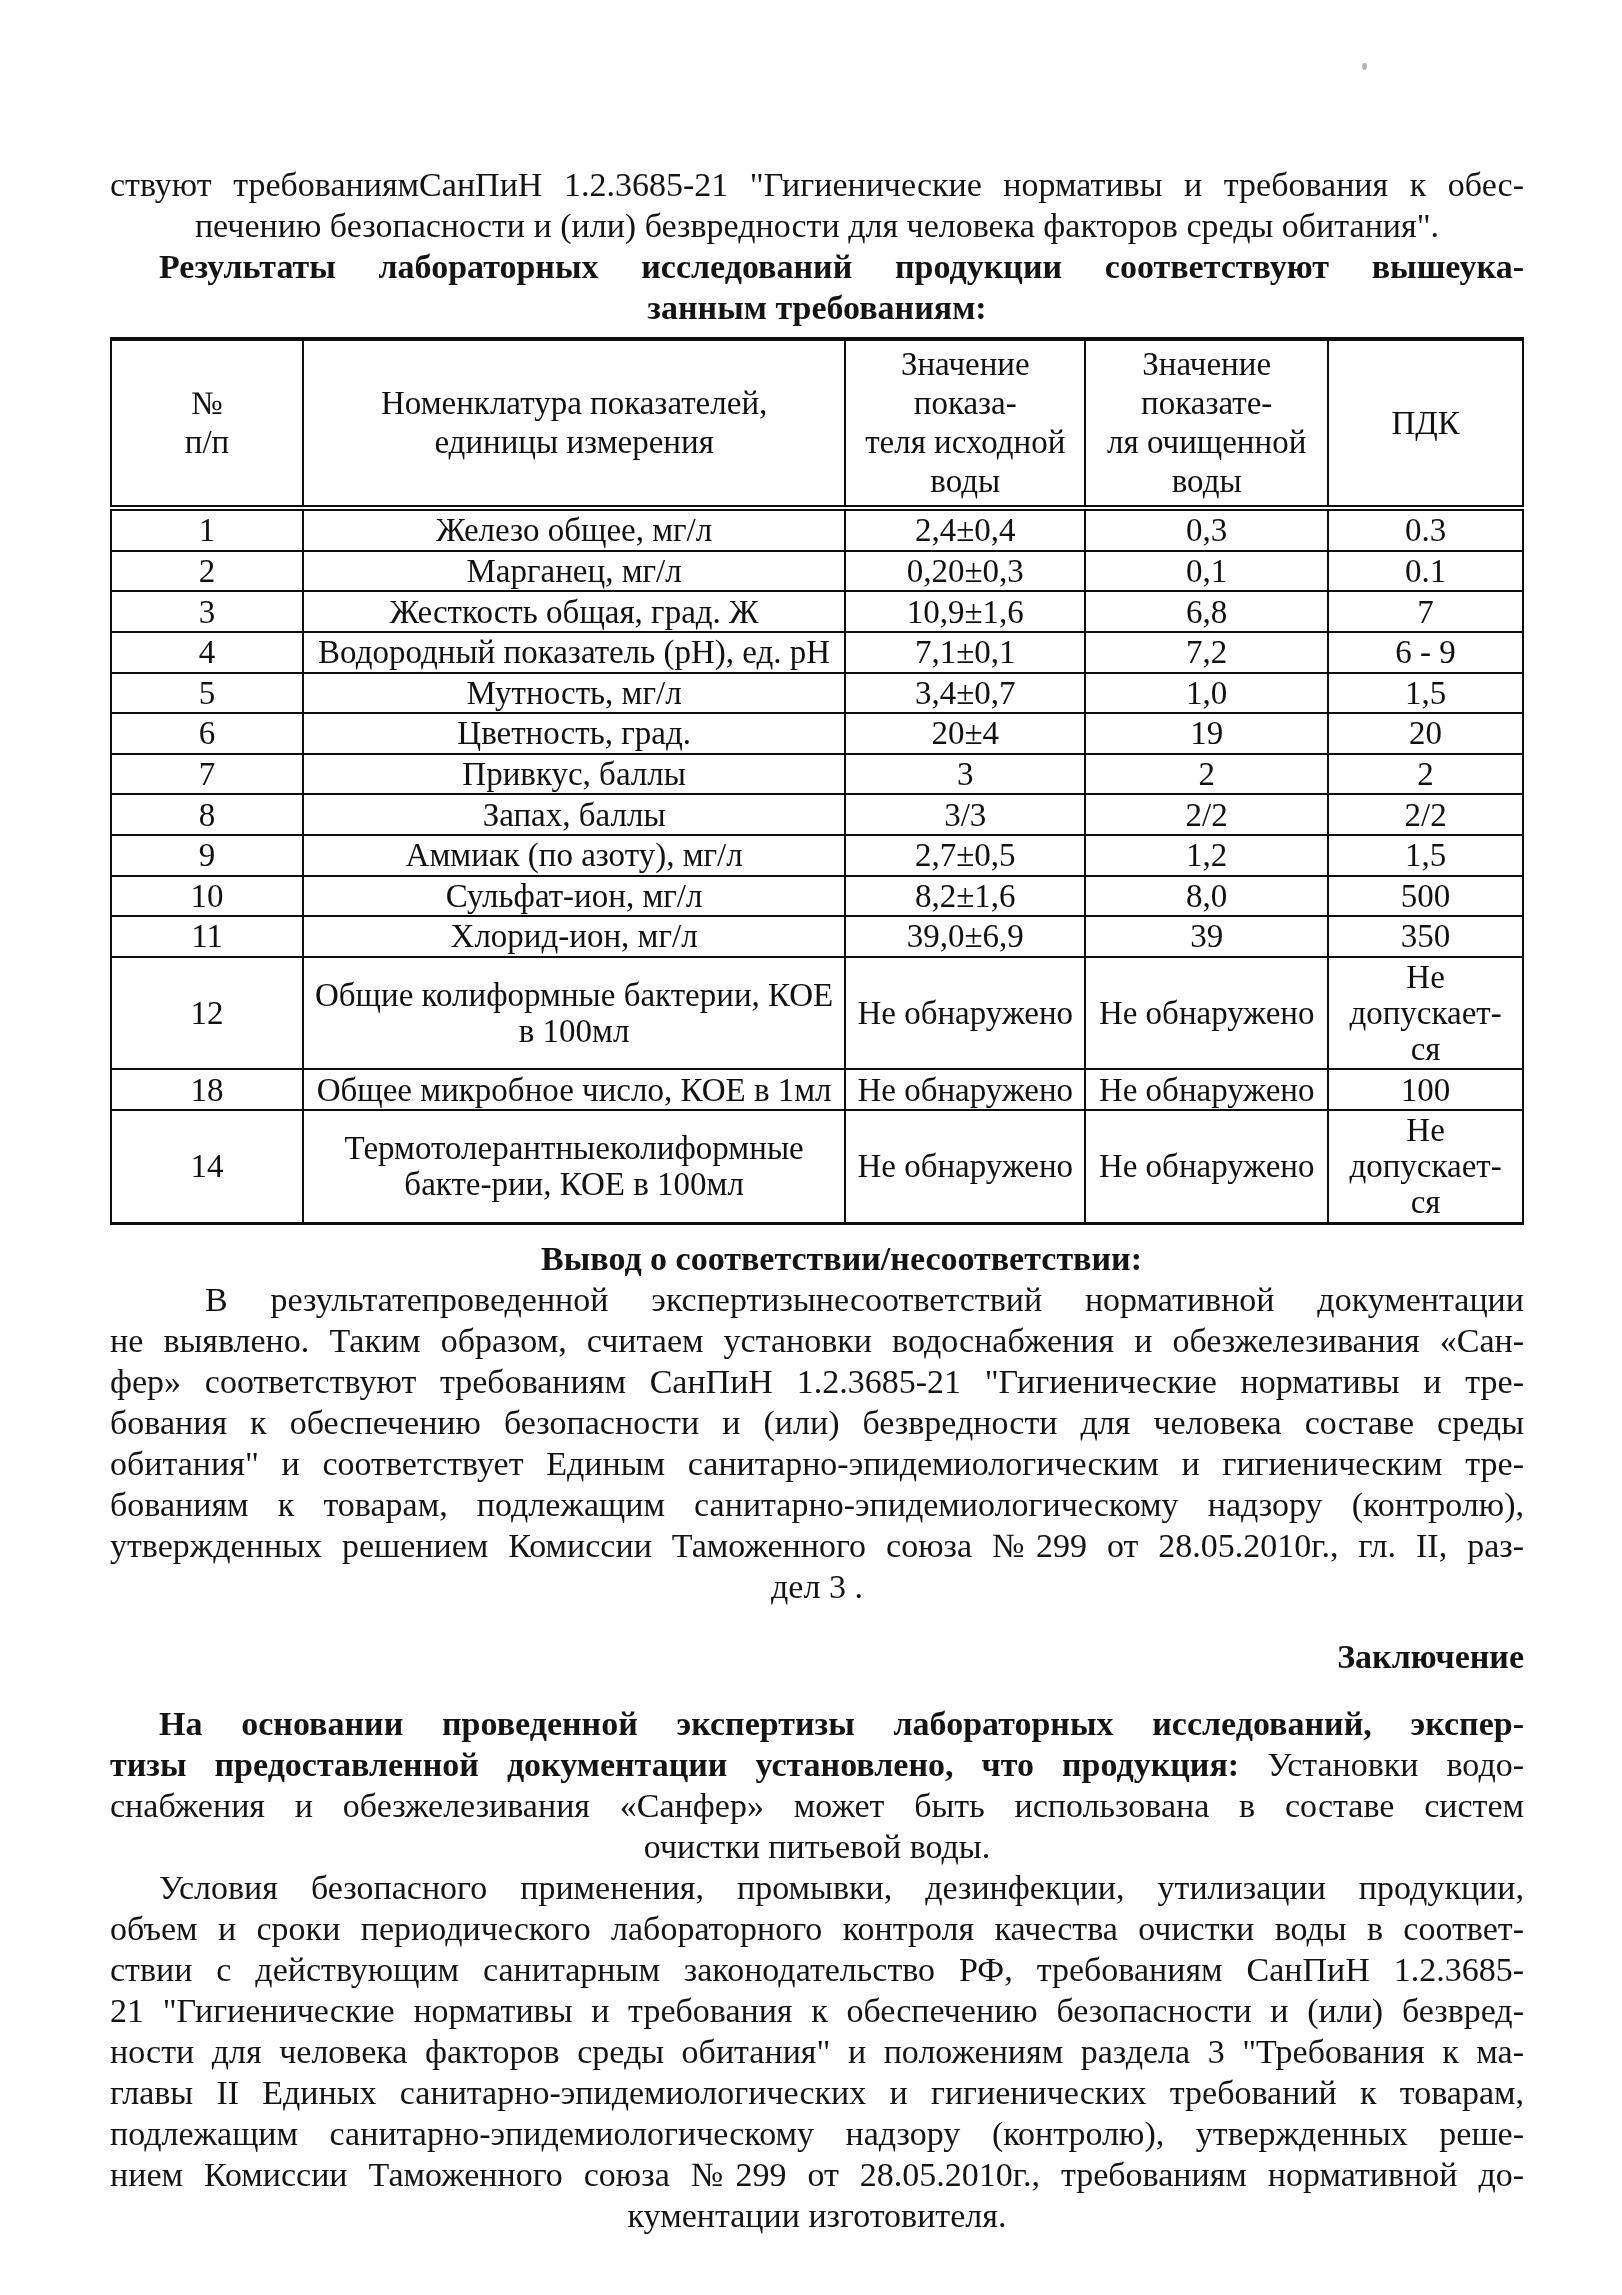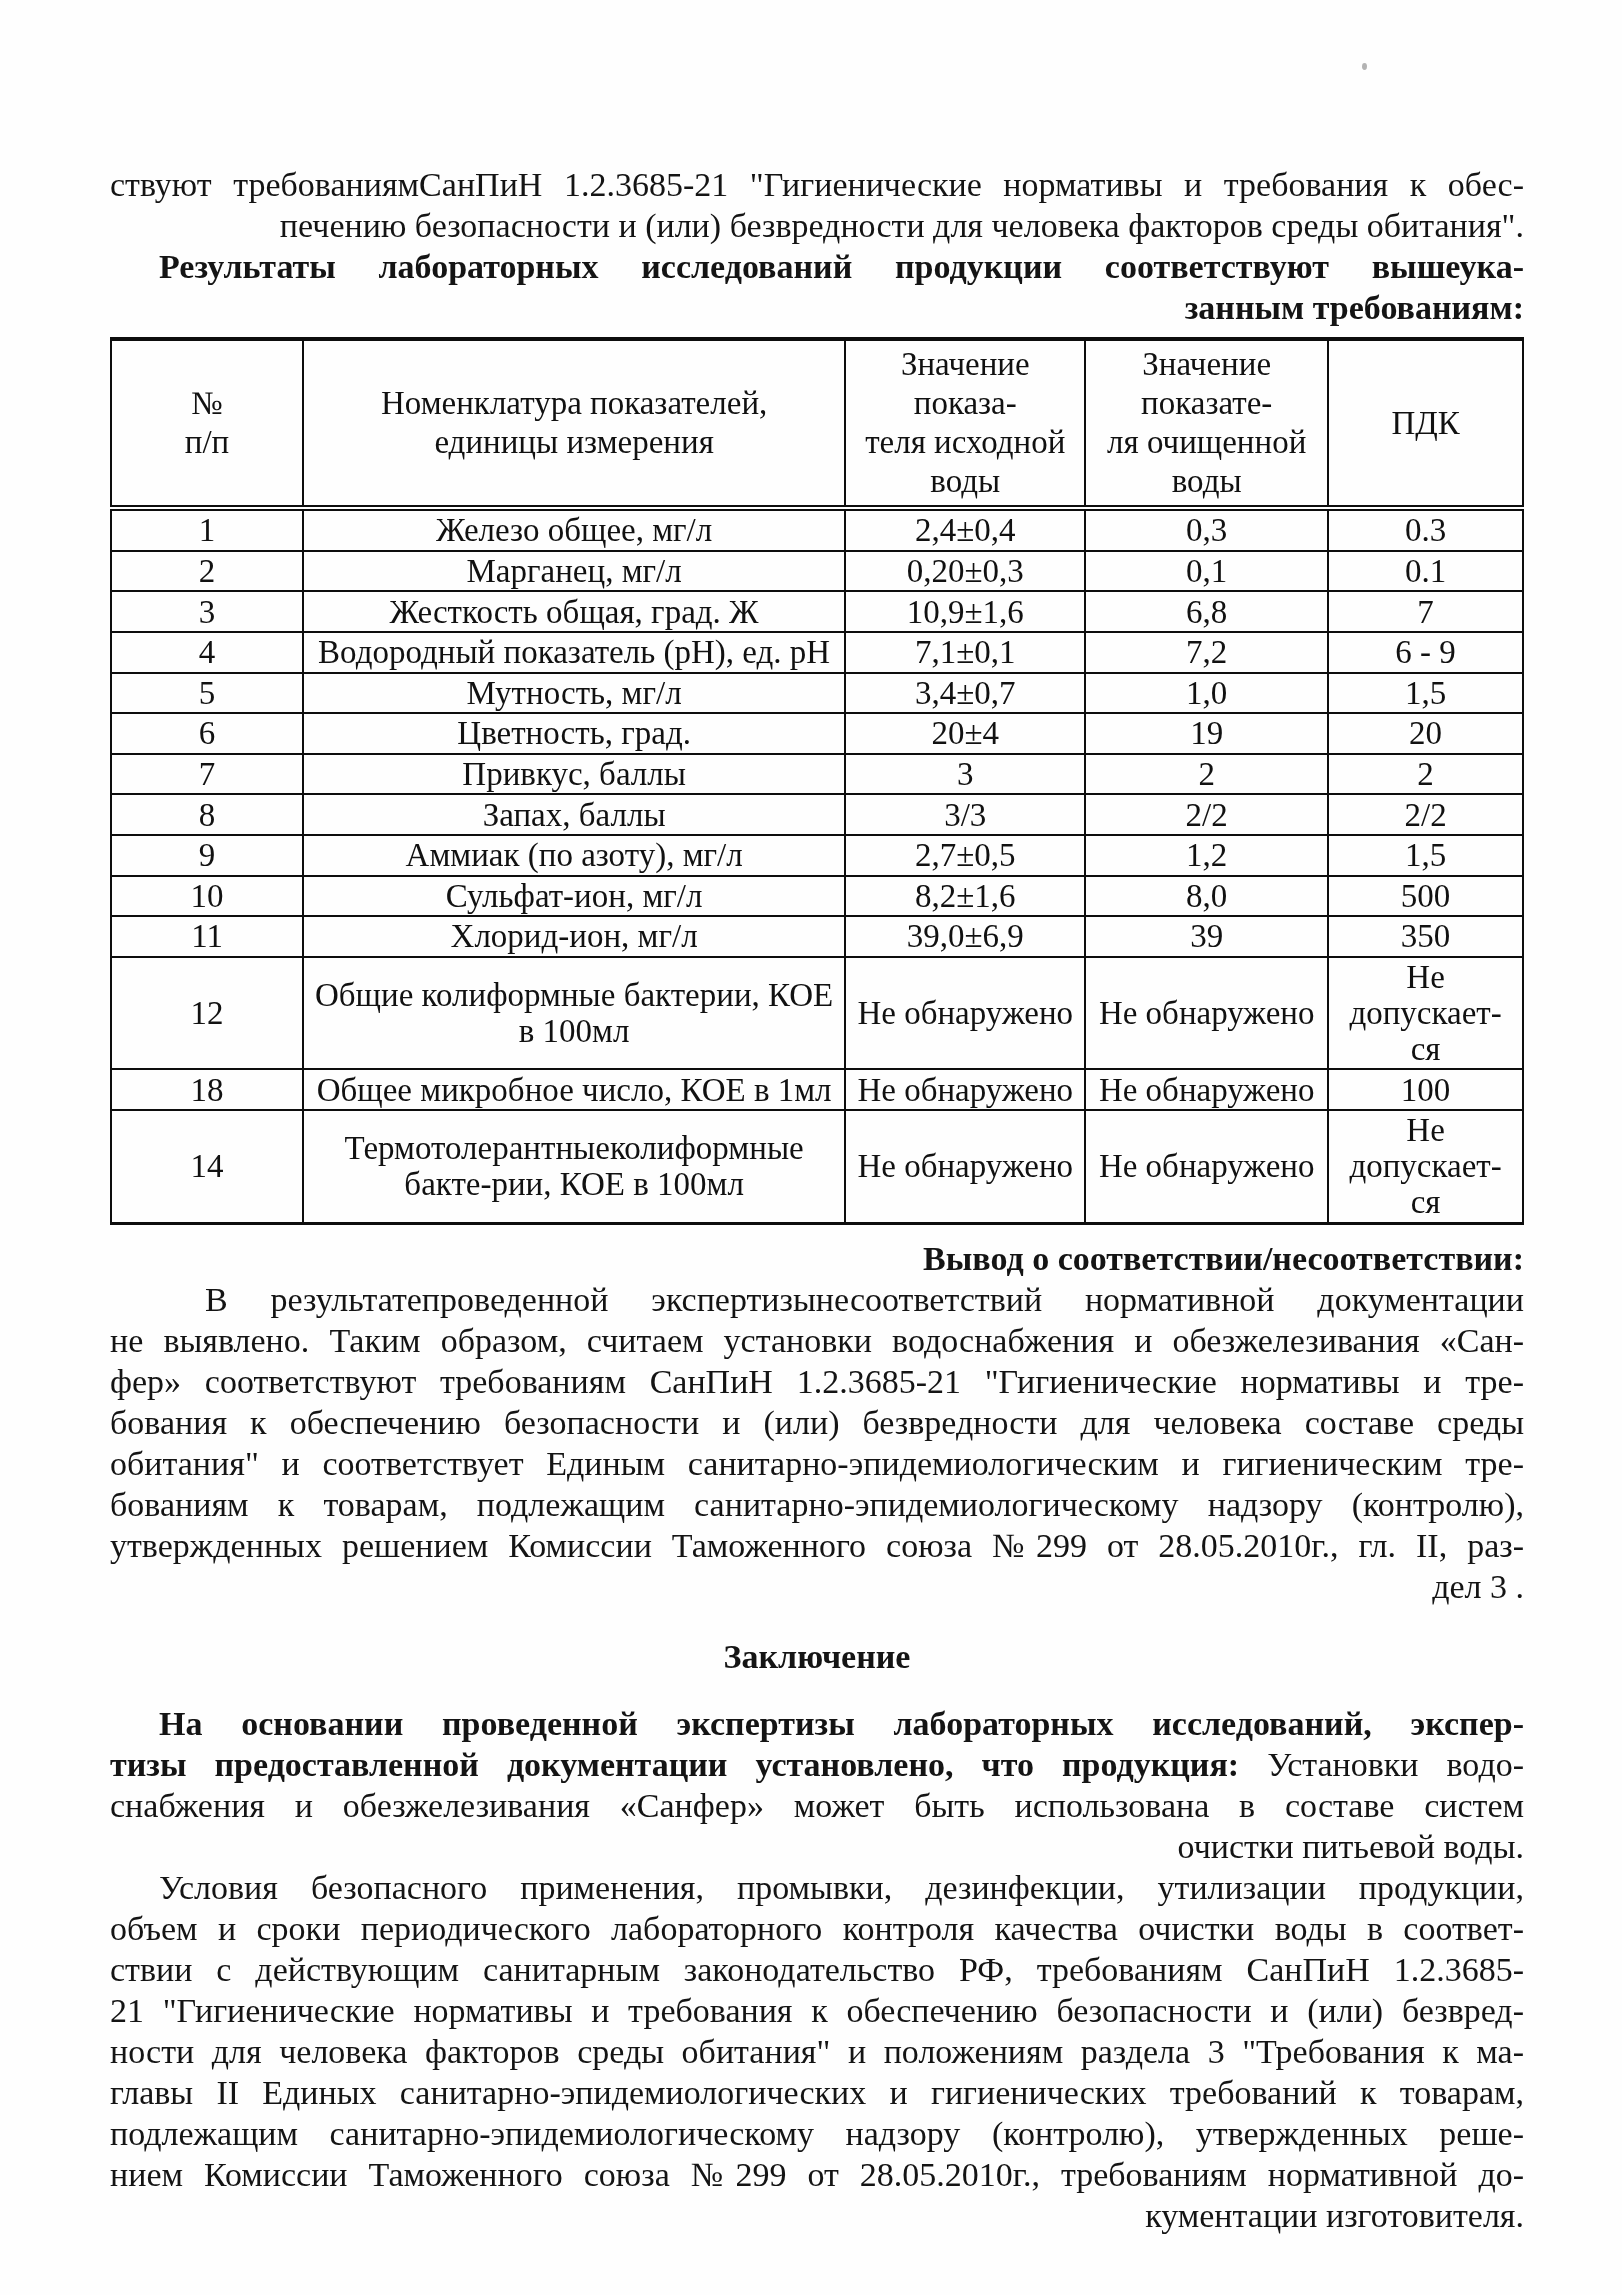--- a/index.html
+++ b/index.html
@@ -14,28 +14,28 @@
     overflow:hidden;
   }
   .content{
     position:absolute;
     left:110px;right:99px;top:0;
     padding-top:164px;
   }
   .line{
     font-size:34px;
     line-height:41px;
-    text-align:right;
+    text-align:center;
     color:#141414;
   }
   .j{ text-align:justify; text-align-last:justify; }
   .b{ font-weight:bold; }
   .ind0{ text-indent:49px; }
   .ind1{ text-indent:95px; }
-  .center{ text-align:center; }
+  .center{ text-align:right; }
   table.results{
     width:100%;
     border-collapse:collapse;
     margin-top:9.2px;
     table-layout:fixed;
   }
   table.results, table.results th, table.results td{
     border:2.6px solid #0d0d0d;
   }
   table.results{ border-top-width:4.6px; border-bottom-width:3.9px; }

